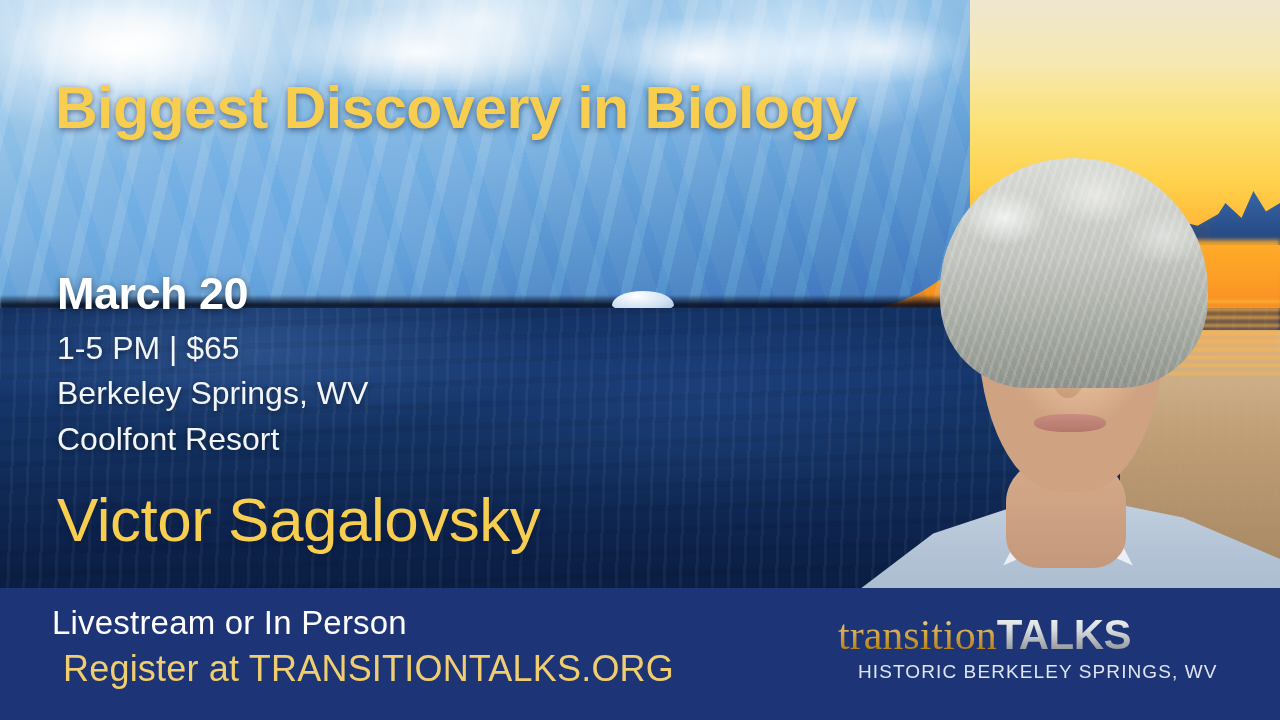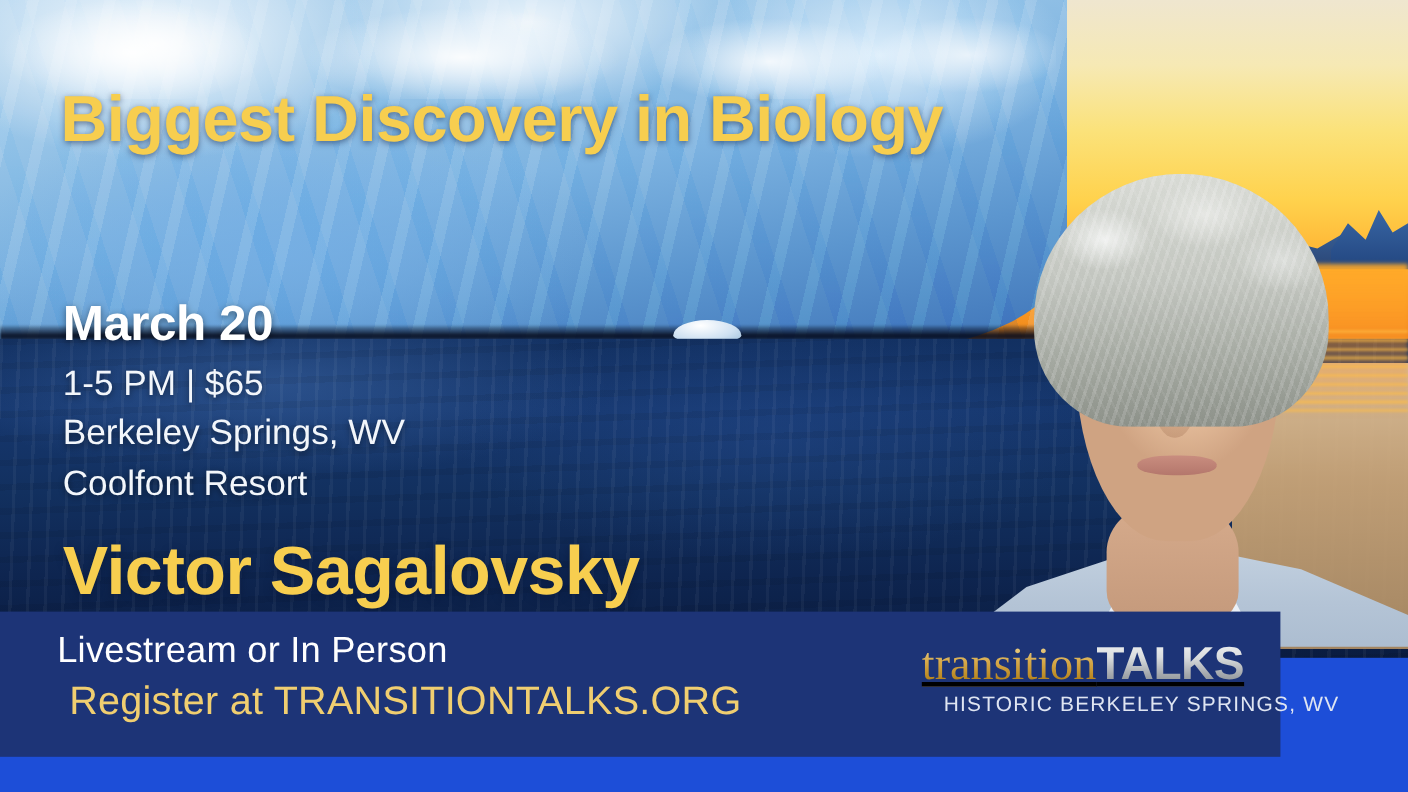--- a/index.html
+++ b/index.html
@@ -2,21 +2,21 @@
 <html><head>
 <meta charset="utf-8">
 <style>
   html,body{margin:0;padding:0;background:#000;}
   body{font-family:"Liberation Sans",sans-serif;}
 
   #poster{
     position:relative;
     width:1280px;height:720px;
     overflow:hidden;
-    background:#1d4ed8;
+    background:#0369a1;
   }
 
   
   .bg{position:absolute;inset:0;overflow:hidden;}
 
   
   .sky{
     position:absolute;left:0;top:0;width:1280px;height:330px;
     background:
       linear-gradient(180deg,
@@ -185,39 +185,39 @@
     font-size:45px;font-weight:700;color:#ffffff;letter-spacing:-.5px;
     text-shadow:0 2px 7px rgba(0,0,0,.45);
   }
   .meta{
     position:absolute;left:57px;top:326px;width:560px;
     font-size:32px;font-weight:400;line-height:1.42;color:#f2f6fb;
     text-shadow:0 2px 6px rgba(0,0,0,.45);
   }
   .speaker{
     position:absolute;left:57px;top:484px;
-    font-size:62px;font-weight:700;color:#F7CE4F;letter-spacing:-.5px;
+    font-size:62px;font-weight:400;color:#F7CE4F;letter-spacing:-.5px;
     text-shadow:0 3px 8px rgba(8,22,55,.6);
   }
 
   
   .footer{
-    position:absolute;left:0;top:556px;width:1164px;height:132px;
+    position:absolute;left:0;top:588px;width:1280px;height:132px;
     background:#1D3477;
   }
   .foot-main{
     position:absolute;left:52px;top:16px;
     font-size:33px;font-weight:400;color:#ffffff;letter-spacing:.2px;
   }
   .foot-sub{
     position:absolute;left:52px;top:60px;
     font-size:36px;font-weight:400;color:#F0CE70;letter-spacing:.2px;margin-left:11px;
   }
   .logo{position:absolute;left:838px;top:26px;width:400px;}
-  .logo-word{font-size:42px;line-height:1;white-space:nowrap;text-decoration:underline;}
+  .logo-word{font-size:42px;line-height:1;white-space:nowrap;}
   .lw-a{
     font-family:"Liberation Serif",serif;font-weight:400;
     background:linear-gradient(180deg,#f3dfa4 0%,#d6a94a 45%,#b8861f 78%,#8f6614 100%);
     -webkit-background-clip:text;background-clip:text;color:transparent;
   }
   .lw-b{
     font-weight:700;letter-spacing:-.5px;
     background:linear-gradient(180deg,#f7f8f8 0%,#d9dcde 40%,#a8acb0 70%,#7e8488 100%);
     -webkit-background-clip:text;background-clip:text;color:transparent;
   }

